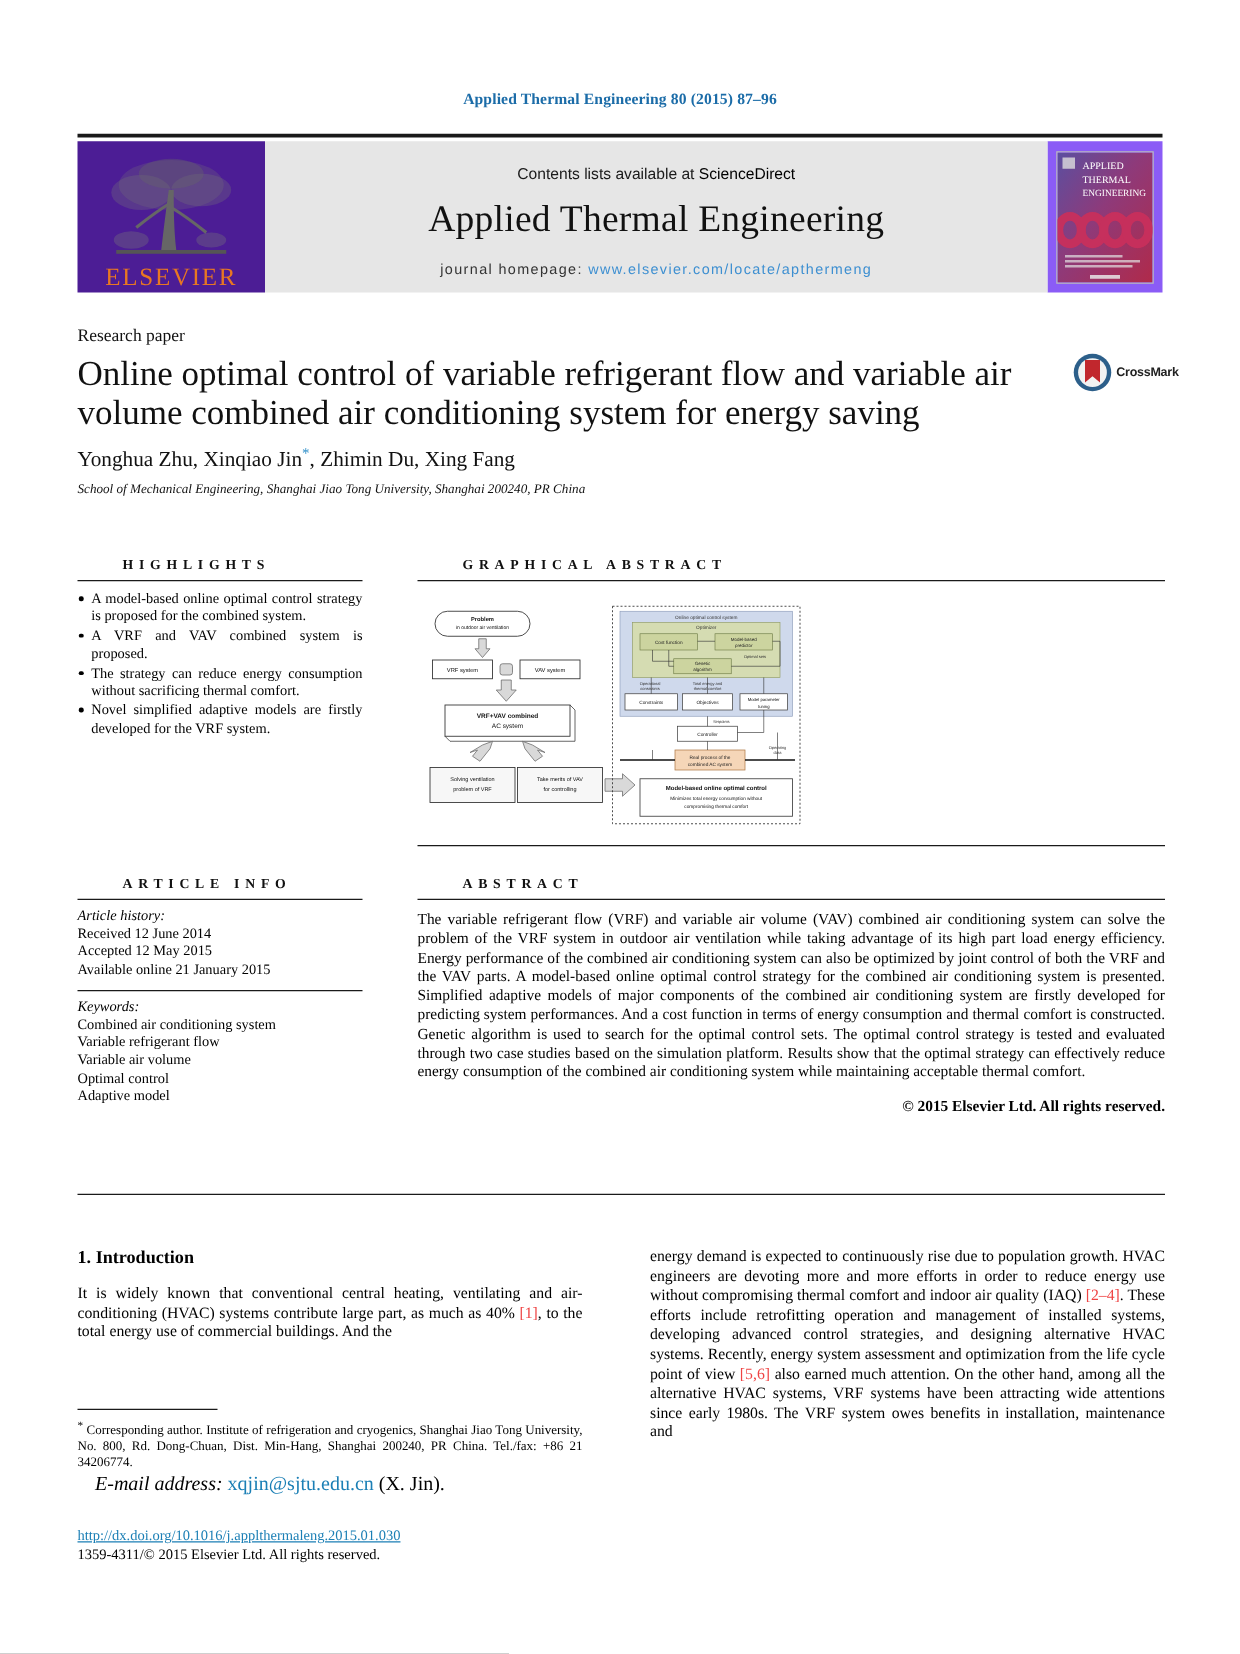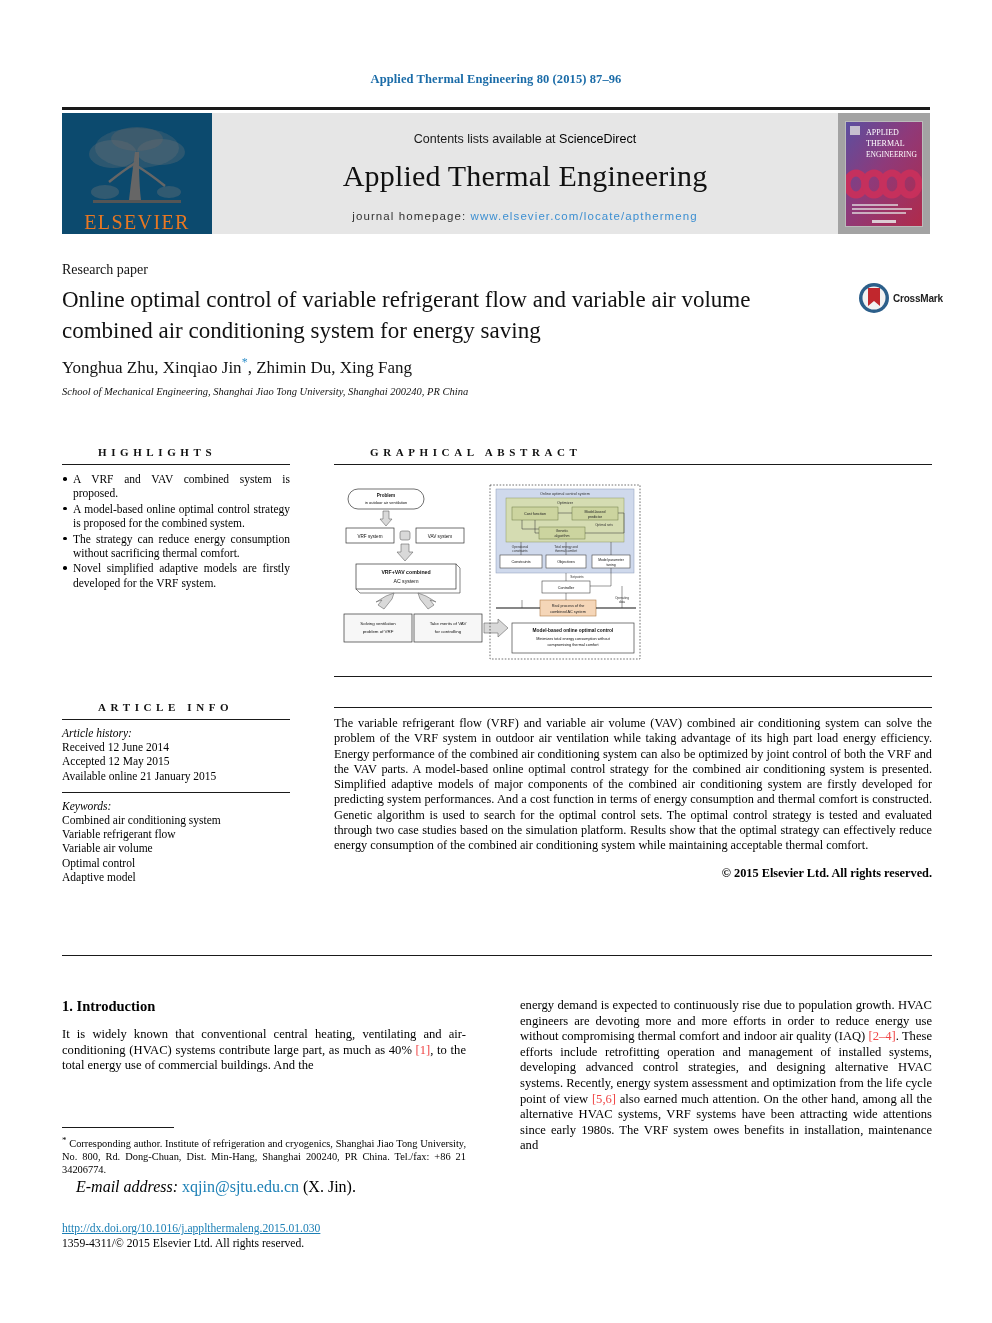--- a/index.html
+++ b/index.html
@@ -43,21 +43,21 @@
     box-sizing: border-box;
   }
   .masthead-inner {
     display: flex;
     height: 121px;
     margin-top: 3px;
   }
   .elsevier-box {
     width: 150px;
     flex: 0 0 150px;
-    background: #0c4a6e;
+    background: #4c1d95;
     position: relative;
     display: flex;
     flex-direction: column;
     align-items: center;
     justify-content: flex-end;
     padding-bottom: 2px;
     box-sizing: border-box;
   }
   .elsevier-tree {
     width: 108px;
@@ -103,21 +103,21 @@
     margin-top: 17px;
     letter-spacing: 1.1px;
     color: #333;
   }
   .homepage-line .url {
     color: #3d8fd1;
   }
   .cover-box {
     width: 92px;
     flex: 0 0 92px;
-    background: #a3a3a3;
+    background: #8b5cf6;
     display: flex;
     align-items: center;
     justify-content: center;
     text-align: right;
   }
   .cover-thumb {
     width: 76px;
     height: 104px;
     display: block;
     border: 1px solid #bbb;
@@ -130,21 +130,21 @@
     top: 262px;
     font-size: 14px;
     font-family: "Liberation Serif", serif;
     color: #111;
   }
   .article-title {
     position: absolute;
     left: 62px;
     top: 284px;
     width: 770px;
-    font-size: 23px;
+    font-size: 28px;
     line-height: 31px;
     font-family: "Liberation Serif", serif;
     color: #111;
   }
   .authors {
     position: absolute;
     left: 62px;
     top: 355px;
     width: 790px;
     font-size: 17px;
@@ -463,22 +463,22 @@
       <circle cx="16" cy="16" r="11.5" fill="#f2f2f2"></circle>
       <path d="M10 6 L22 6 L22 24 L16 19 L10 24 Z" fill="#c1272d"></path>
     </svg>
     <span class="crossmark-label">CrossMark</span>
   </div>
 
   <div class="highlights-block">
     <div class="sec-head">HIGHLIGHTS</div>
     <div class="rule"></div>
     <ul class="hl-list">
+      <li>A model-based online optimal control strategy is proposed for the combined system.</li>
       <li>A VRF and VAV combined system is proposed.</li>
-      <li>A model-based online optimal control strategy is proposed for the combined system.</li>
       <li>The strategy can reduce energy consumption without sacrificing thermal comfort.</li>
       <li>Novel simplified adaptive models are firstly developed for the VRF system.</li>
     </ul>
   </div>
 
   <div class="ga-block">
     <div class="sec-head">GRAPHICAL ABSTRACT</div>
     <div class="rule"></div>
 
     <svg class="ga-figure" viewBox="0 0 310 182">
@@ -620,20 +620,21 @@
       <div class="sub">Keywords:</div>
       <div>Combined air conditioning system</div>
       <div>Variable refrigerant flow</div>
       <div>Variable air volume</div>
       <div>Optimal control</div>
       <div>Adaptive model</div>
     </div>
   </div>
 
   <div class="abstract-block">
+    <div class="sec-head">ABSTRACT</div>
     <div class="rule"></div>
     <div class="abstract-body">The variable refrigerant flow (VRF) and variable air volume (VAV) combined air conditioning system can solve the problem of the VRF system in outdoor air ventilation while taking advantage of its high part load energy efficiency. Energy performance of the combined air conditioning system can also be optimized by joint control of both the VRF and the VAV parts. A model-based online optimal control strategy for the combined air conditioning system is presented. Simplified adaptive models of major components of the combined air conditioning system are firstly developed for predicting system performances. And a cost function in terms of energy consumption and thermal comfort is constructed. Genetic algorithm is used to search for the optimal control sets. The optimal control strategy is tested and evaluated through two case studies based on the simulation platform. Results show that the optimal strategy can effectively reduce energy consumption of the combined air conditioning system while maintaining acceptable thermal comfort.</div>
     <div class="copyright">© 2015 Elsevier Ltd. All rights reserved.</div>
   </div>
 
   <div class="mid-rule"></div>
 
   <div class="col-left">
     <div class="sec-title">1. Introduction</div>
     <div class="body-text indent"><span>It is widely known that conventional central heating, ventilating and air-conditioning (HVAC) systems contribute large part, as much as 40% </span><span class="ref">[1]</span><span>, to the total energy use of commercial buildings. And the</span></div>

